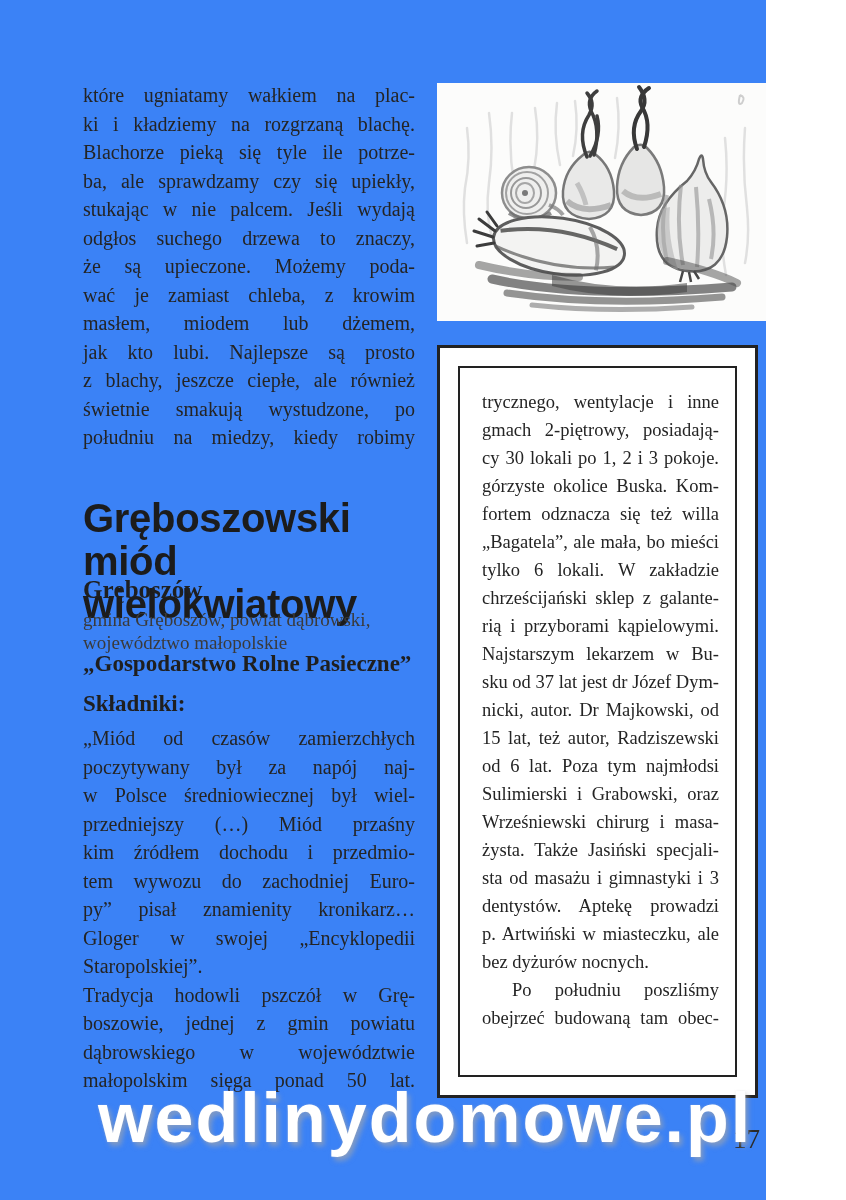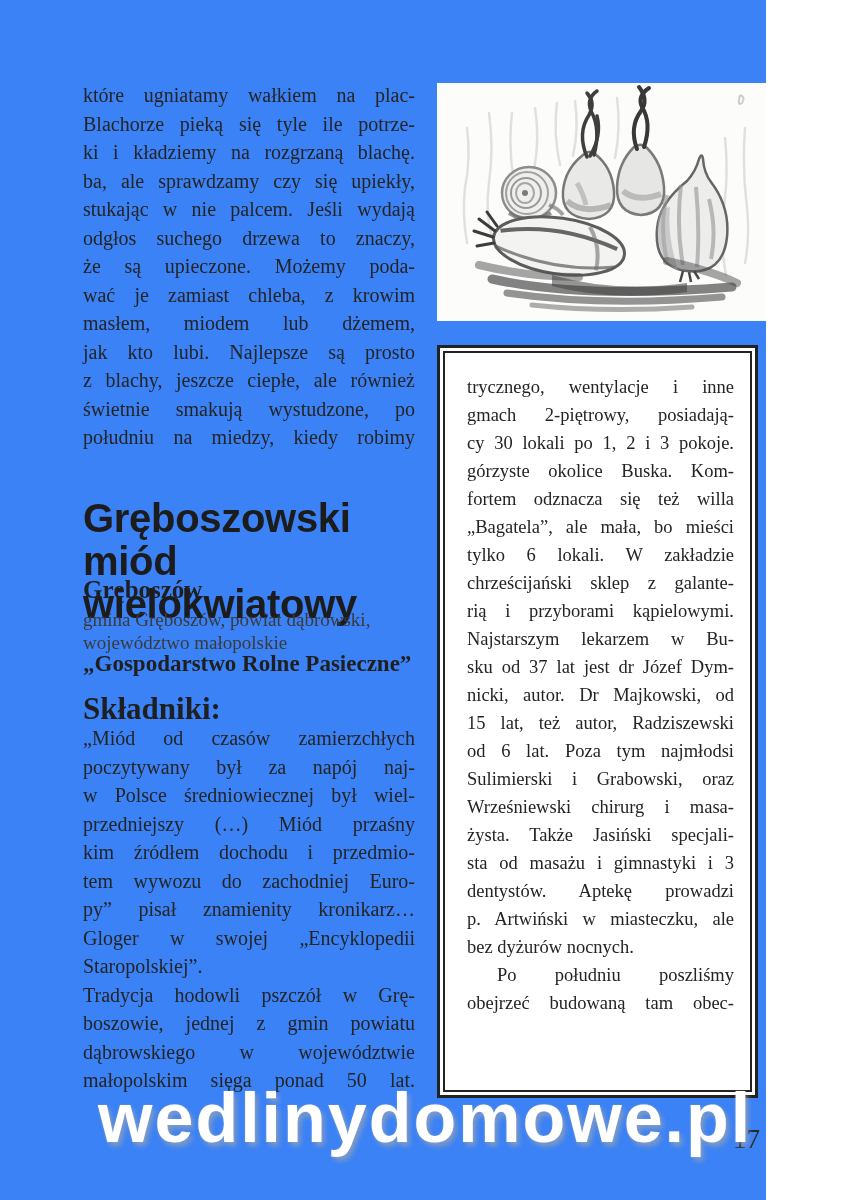--- a/index.html
+++ b/index.html
@@ -20,27 +20,27 @@
   .intro{left:83px;top:81px;width:332px;font-size:20px;line-height:28.5px;}
   .section-title{
     left:83px;top:497px;width:332px;
     font-family:"Liberation Sans",sans-serif;font-weight:bold;
     font-size:40px;line-height:43px;letter-spacing:-0.3px;color:#1c1c1c;
   }
   .place{left:83px;top:576px;width:332px;font-size:25px;font-weight:bold;color:#1f1f1f;}
   .region{left:83px;top:608px;width:340px;font-size:19px;line-height:23px;color:#3a3a3a;}
   .region div{white-space:nowrap;}
   .producer{left:83px;top:651px;width:345px;font-size:23px;font-weight:bold;white-space:nowrap;color:#1f1f1f;}
-  .ingredients-heading{left:83px;top:691px;width:332px;font-size:31px;font-weight:bold;color:#1f1f1f;}
+  .ingredients-heading{left:83px;top:691px;width:332px;font-size:23px;font-weight:bold;color:#1f1f1f;}
   .ingredients{left:83px;top:724px;width:332px;font-size:20px;line-height:28.5px;}
   
   .sketch{left:437px;top:83px;width:333px;height:238px;}
   .textbox{
     left:437px;top:345px;width:321px;height:753px;
-    box-sizing:border-box;border:3px solid #222;padding:3px;background:#fff;
+    box-sizing:border-box;border:3px solid #222;padding:18px;background:#fff;
   }
   .textbox-inner{
     box-sizing:border-box;width:100%;height:100%;
     border:2px solid #222;padding:20px 16px 0 22px;
     font-size:18.5px;line-height:28px;
   }
   
   .watermark{
     left:98px;top:1078px;width:720px;
     font-family:"Liberation Sans",sans-serif;font-weight:bold;
@@ -50,22 +50,22 @@
   }
   .pagenum{left:733px;top:1124px;font-size:27px;color:#2a2a2a;text-align:center;}
 </style>
 </head>
 <body>
 
 <div class="page">
 
   <div class="abs intro">
       <div class="tline">które ugniatamy wałkiem na plac-</div>
+      <div class="tline">ki i kładziemy na rozgrzaną blachę.</div>
       <div class="tline">Blachorze pieką się tyle ile potrze-</div>
-      <div class="tline">ki i kładziemy na rozgrzaną blachę.</div>
       <div class="tline">ba, ale sprawdzamy czy się upiekły,</div>
       <div class="tline">stukając w nie palcem. Jeśli wydają</div>
       <div class="tline">odgłos suchego drzewa to znaczy,</div>
       <div class="tline">że są upieczone. Możemy poda-</div>
       <div class="tline">wać je zamiast chleba, z krowim</div>
       <div class="tline">masłem, miodem lub dżemem,</div>
       <div class="tline">jak kto lubi. Najlepsze są prosto</div>
       <div class="tline">z blachy, jeszcze ciepłe, ale również</div>
       <div class="tline">świetnie smakują wystudzone, po</div>
       <div class="tline">południu na miedzy, kiedy robimy</div>

